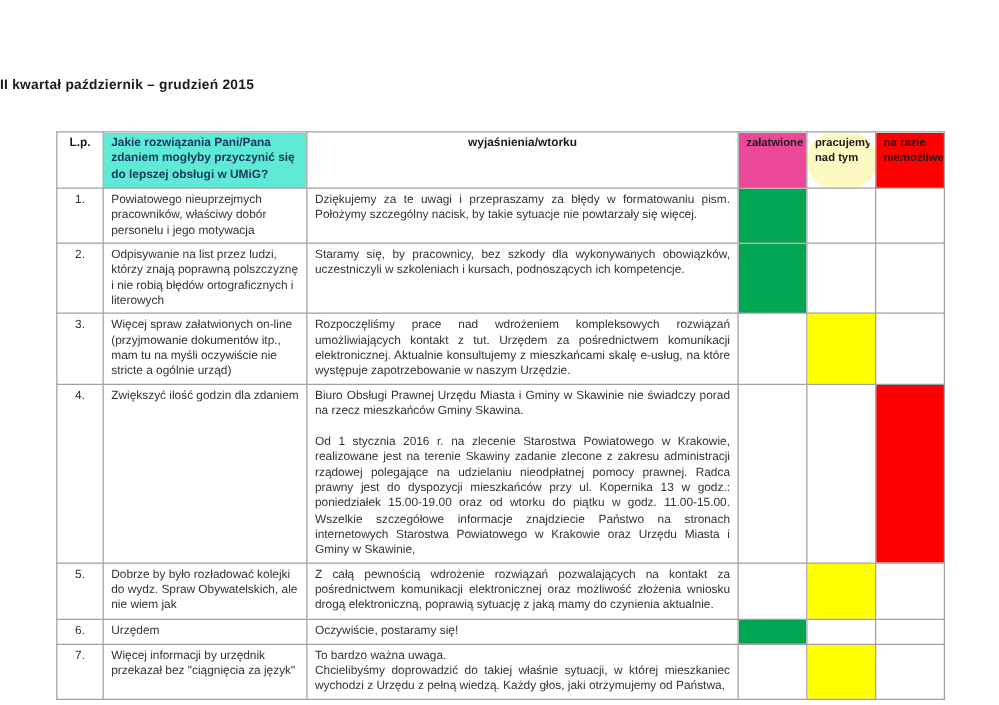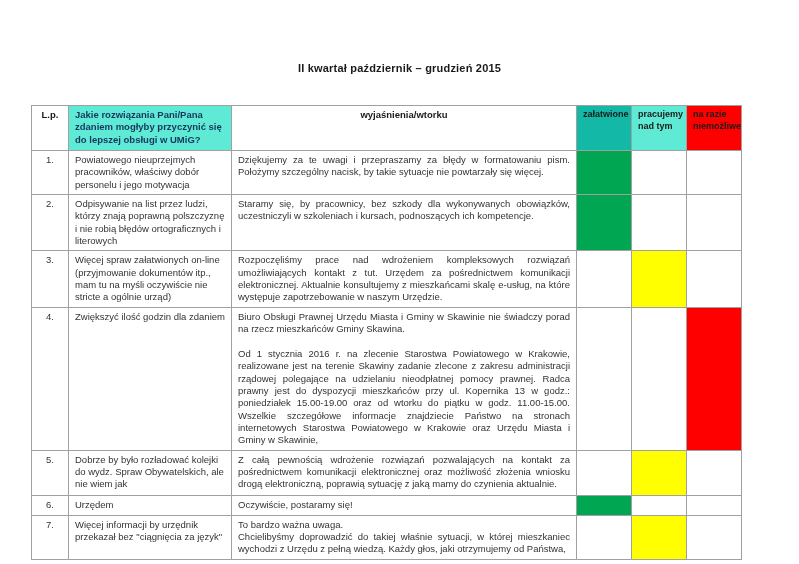--- a/index.html
+++ b/index.html
@@ -3,25 +3,25 @@
 <meta charset="utf-8">
 <style>
   html,body{margin:0;padding:0;background:#ffffff;}
   body{
     width:799px;height:564px;overflow:hidden;position:relative;
     font-family:"Liberation Sans","DejaVu Sans",sans-serif;
     color:#333;
   }
   .page-title{
     position:absolute;top:62px;left:0;width:799px;
-    text-align:center;font-size:11px;font-weight:bold;color:#1a1a1a;
+    text-align:left;font-size:11px;font-weight:bold;color:#1a1a1a;
     letter-spacing:.2px;
   }
   table.feedback{
-    position:absolute;top:105px;left:31px;
+    position:absolute;top:105px;left:45px;
     border-collapse:collapse;table-layout:fixed;width:710px;
     font-size:9.5px;line-height:1.3;
   }
   table.feedback th,table.feedback td{
     border:1px solid #a0a0a0;vertical-align:top;
     padding:3px 6px;overflow:hidden;
   }
   col.c-lp{width:37px;}
   col.c-q{width:163px;}
   col.c-e{width:345px;}
@@ -54,22 +54,22 @@
       <col class="c-e">
     <col class="c-s">
       <col class="c-s">
       <col class="c-s">
   </colgroup>
   <thead>
     <tr>
       <th class="h-lp">L.p.</th>
       <th class="h-q" style="background: #5eead4;">Jakie rozwiązania Pani/Pana zdaniem mogłyby przyczynić się do lepszej obsługi w UMiG?</th>
       <th class="h-e">wyjaśnienia/wtorku</th>
-      <th class="h-s" style="background: #14b8a6;">załatwione</th>
-      <th class="h-s" style="background: #5eead4;">pracujemy nad tym</th>
+      <th class="h-s" style="background: #ec4899;">załatwione</th>
+      <th class="h-s" style="background: #fef9c3; border-radius: 21px;">pracujemy nad tym</th>
       <th class="h-s" style="background: rgb(255, 0, 0);">na razie niemożliwe</th>
     </tr>
   </thead>
   <tbody>
     <tr class="r0">
       <td class="lp">1.</td>
       <td class="q">Powiatowego nieuprzejmych pracowników, właściwy dobór personelu i jego motywacja</td>
       <td class="e">Dziękujemy za te uwagi i przepraszamy za błędy w formatowaniu pism. Położymy szczególny nacisk, by takie sytuacje nie powtarzały się więcej.</td>
       <td class="s" style="background: rgb(0, 166, 81);"></td>
       <td class="s"></td>

